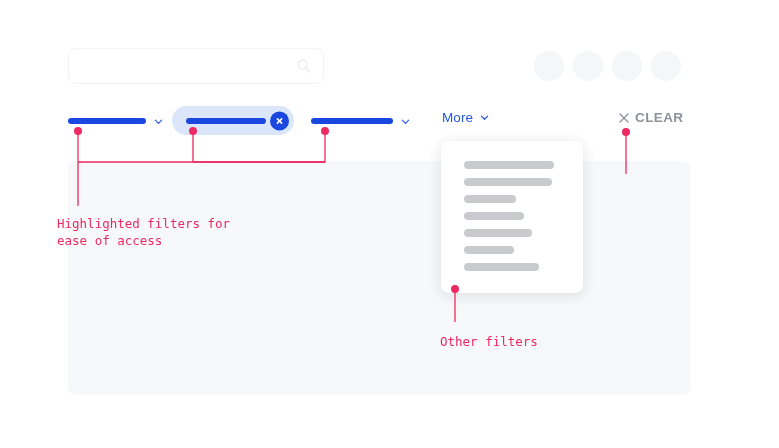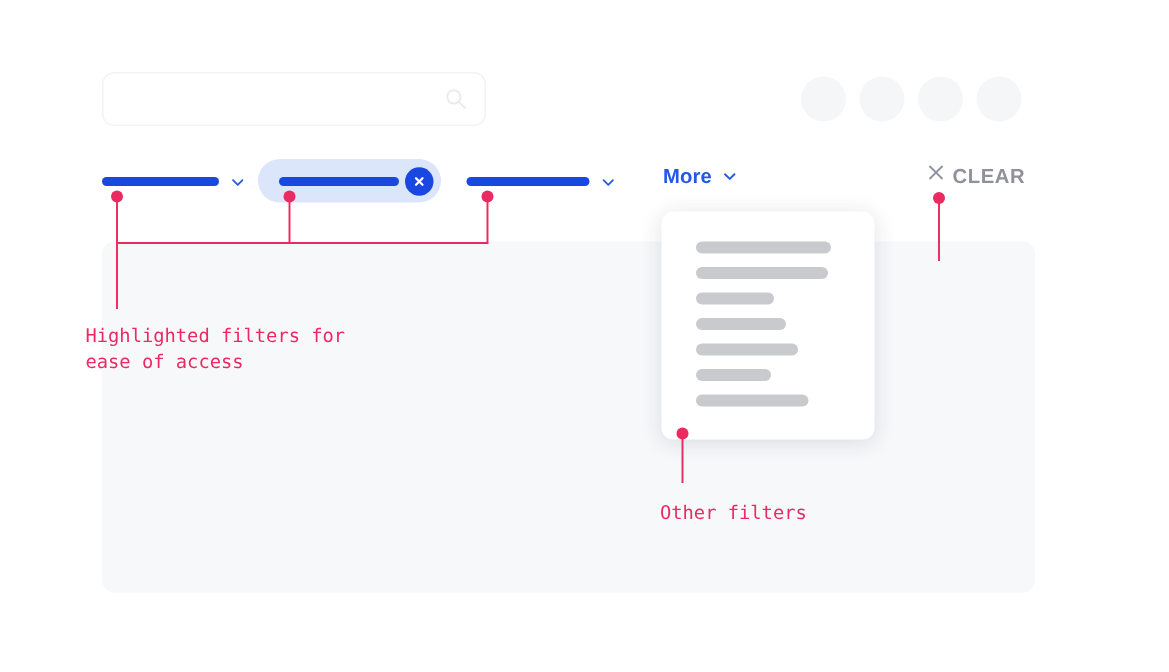--- a/index.html
+++ b/index.html
@@ -115,31 +115,31 @@
   }
 
   .more-btn {
     position: absolute;
     left: 374px;
     top: 2px;
     display: flex;
     align-items: center;
     color: #2458e6;
     font-size: 13.5px;
-    font-weight: 700;
+    font-weight: 400;
     letter-spacing: .1px;
   }
   .more-btn .chev { margin-left: 7px; }
 
   .clear-btn {
     position: absolute;
     left: 551px;
     top: 2px;
     display: flex;
-    align-items: flex-start;
+    align-items: center;
     color: #8f929b;
     font-size: 13.5px;
     font-weight: 700;
     letter-spacing: .4px;
   }
   .clear-x {
     width: 10px;
     height: 10px;
     margin-right: 6px;
     display: block;

